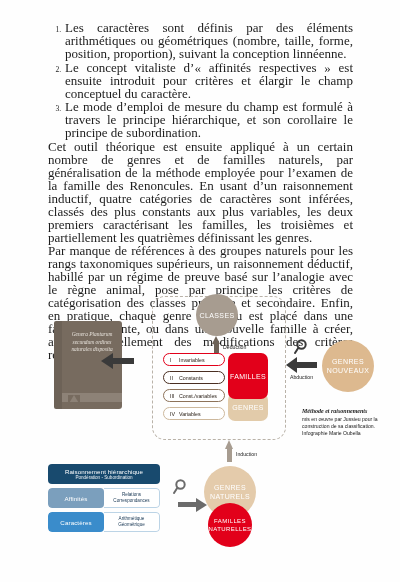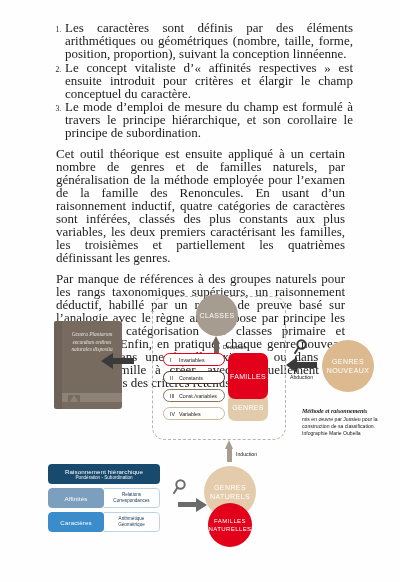--- a/index.html
+++ b/index.html
@@ -13,21 +13,21 @@
   
   .textblock{
     position:absolute;left:48px;top:21px;width:305px;
     font-family:"Liberation Serif",serif;
     font-size:13px;line-height:13px;color:#1c1c1c;
     text-align:justify;
   }
   ol.numlist{margin:0;padding:0 0 0 15px;list-style:decimal;}
   ol.numlist li{margin:0 0 0.5px 0;padding-left:2px;text-align:justify;}
   ol.numlist li::marker{font-size:7.6px;}
-  p.para{margin:8px;text-align:justify;text-indent:0;}
+  p.para{margin:0;text-align:justify;text-indent:0;}
 
   
   .dashbox{
     position:absolute;left:152px;top:10px;width:132px;height:142px;
     border:1px dashed #b9b2a8;border-radius:13px;background:transparent;
   }
 
   .circle{
     border-radius:50%;display:flex;align-items:center;justify-content:center;
     text-align:center;font-family:"Liberation Sans",sans-serif;

